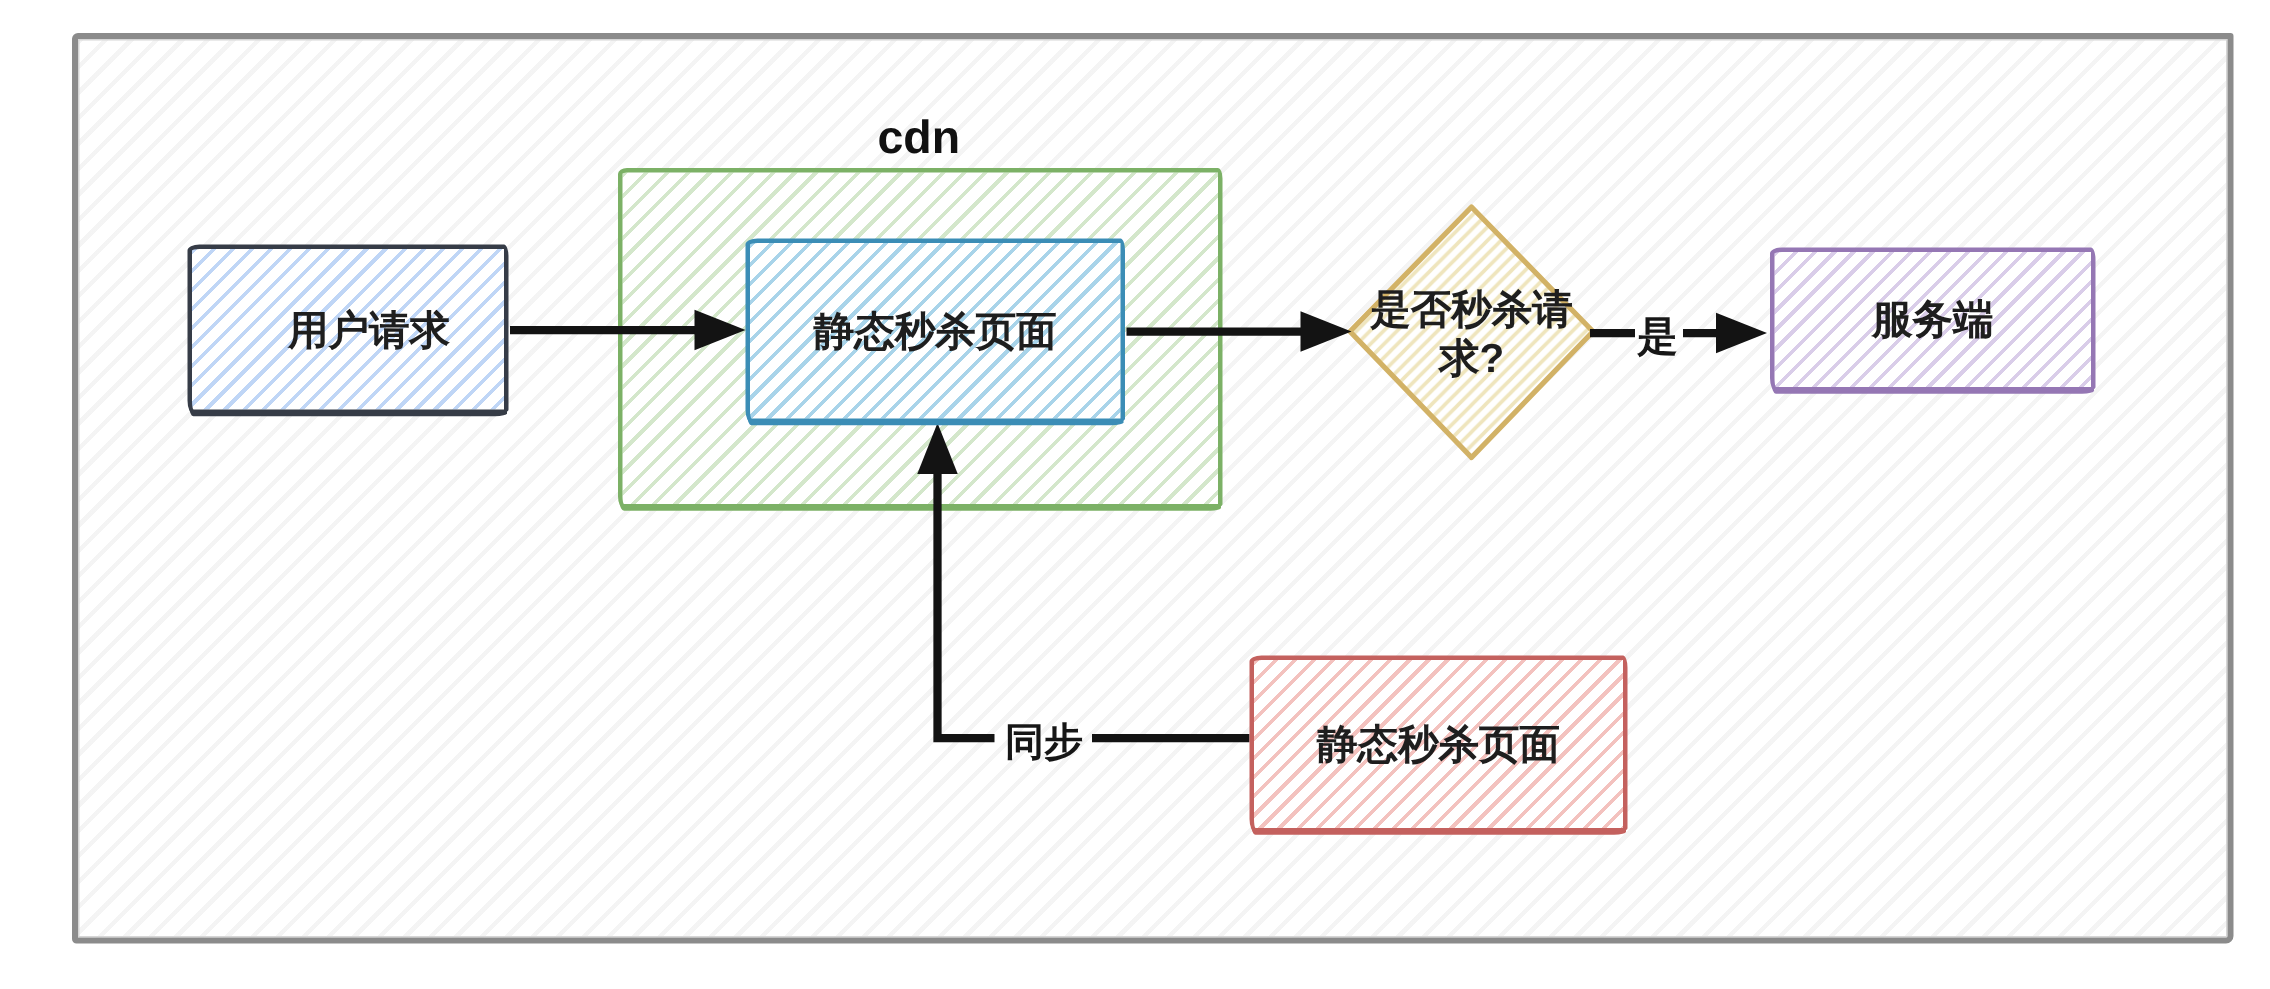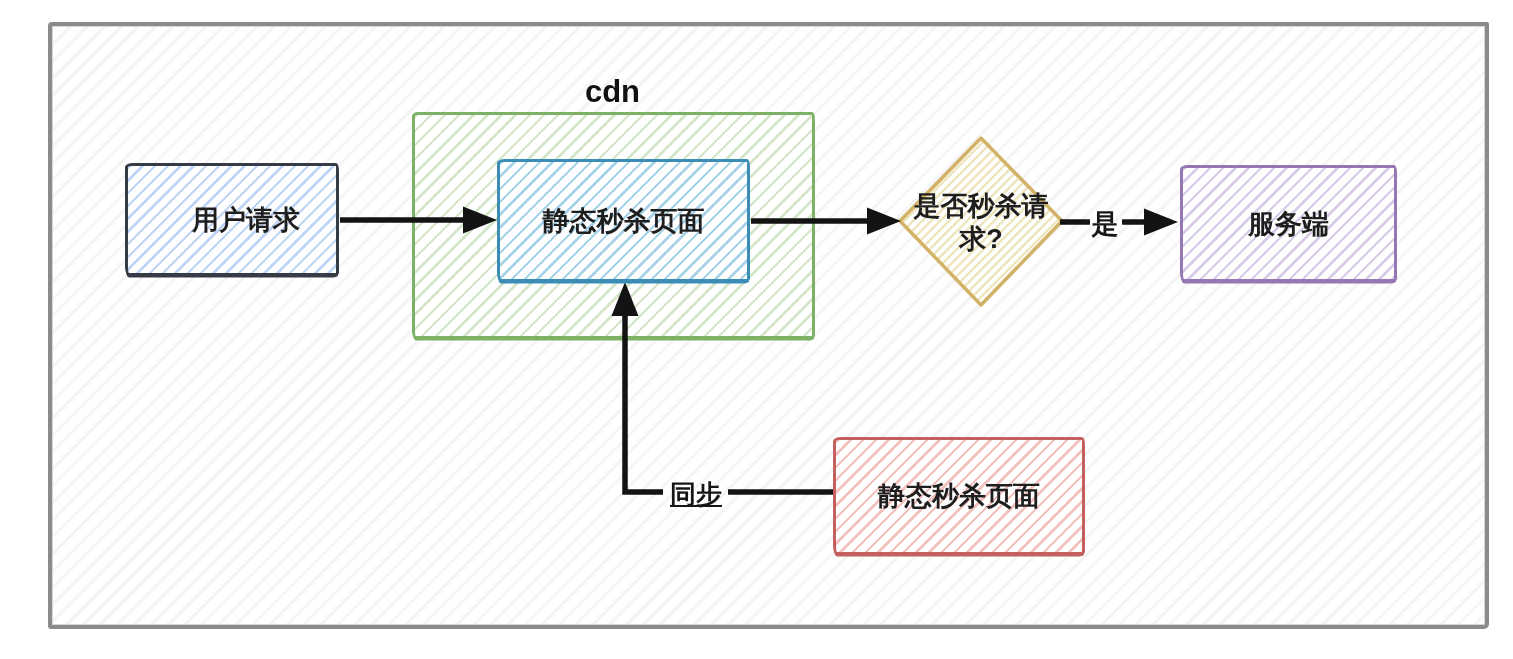--- a/index.html
+++ b/index.html
@@ -64,21 +64,21 @@
     position: absolute;
     left: 555px; top: 74px;
     width: 115px; height: 36px;
     text-align: center;
     font-size: 31px; font-weight: 700;
     color: #111111;
     z-index: 4;
   }
   .node-user    { left: 125px; top: 163px; width: 214px; height: 113px; padding-left: 28px; --bc: #363c47; --fc: rgba(170,200,243,0.75); }
   .node-cdnpage { left: 497px; top: 159px; width: 253px; height: 123px; --bc: #3b8db6; --fc: rgba(147,201,228,0.80); }
-  .node-server  { left: 1180px; top: 165px; width: 217px; height: 117px; --bc: #9577b4; --fc: rgba(197,178,221,0.65); border-width: 3px; }
+  .node-server  { left: 1180px; top: 165px; width: 217px; height: 96px; --bc: #9577b4; --fc: rgba(197,178,221,0.65); border-width: 3px; }
   .node-origin  { left: 833px; top: 437px; width: 252px; height: 118px; --bc: #c4615e; --fc: rgba(238,168,163,0.70); }
   .diamond-label {
     position: absolute;
     left: 903px; top: 190px;
     width: 156px;
     text-align: center;
     font-size: 27px; font-weight: 600;
     line-height: 33px;
     color: #1e1e1e;
     z-index: 5;
@@ -91,21 +91,21 @@
     pointer-events: none;
   }
   .edge-label {
     position: absolute;
     text-align: center;
     font-weight: 600;
     color: #161616;
     z-index: 5;
   }
   .edge-label-yes  { left: 1088px; top: 206px; width: 34px; font-size: 27px; }
-  .edge-label-sync { left: 663px;  top: 477px; width: 66px; font-size: 26px; text-decoration: underline; }
+  .edge-label-sync { left: 663px;  top: 477px; width: 66px; font-size: 26px; }
 </style>
 </head>
 <body>
 
 <div class="canvas">
 
   <div class="frame"></div>
 
   <div class="group-box"></div>
   <div class="group-label">cdn</div>

